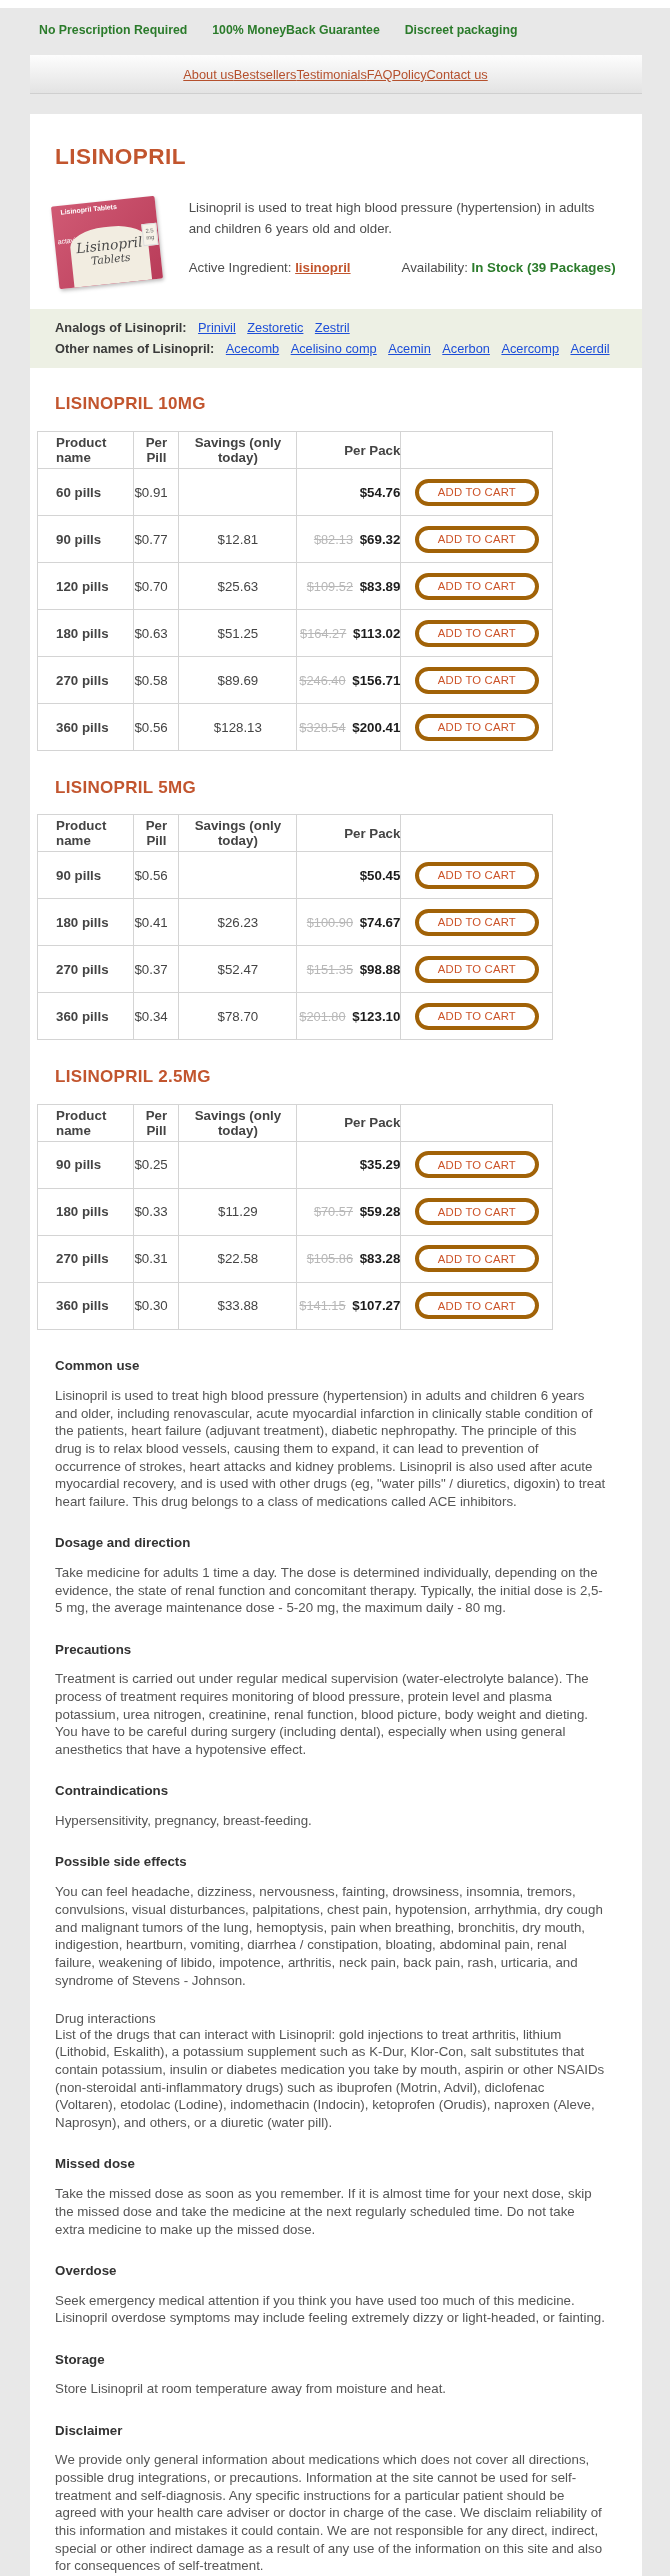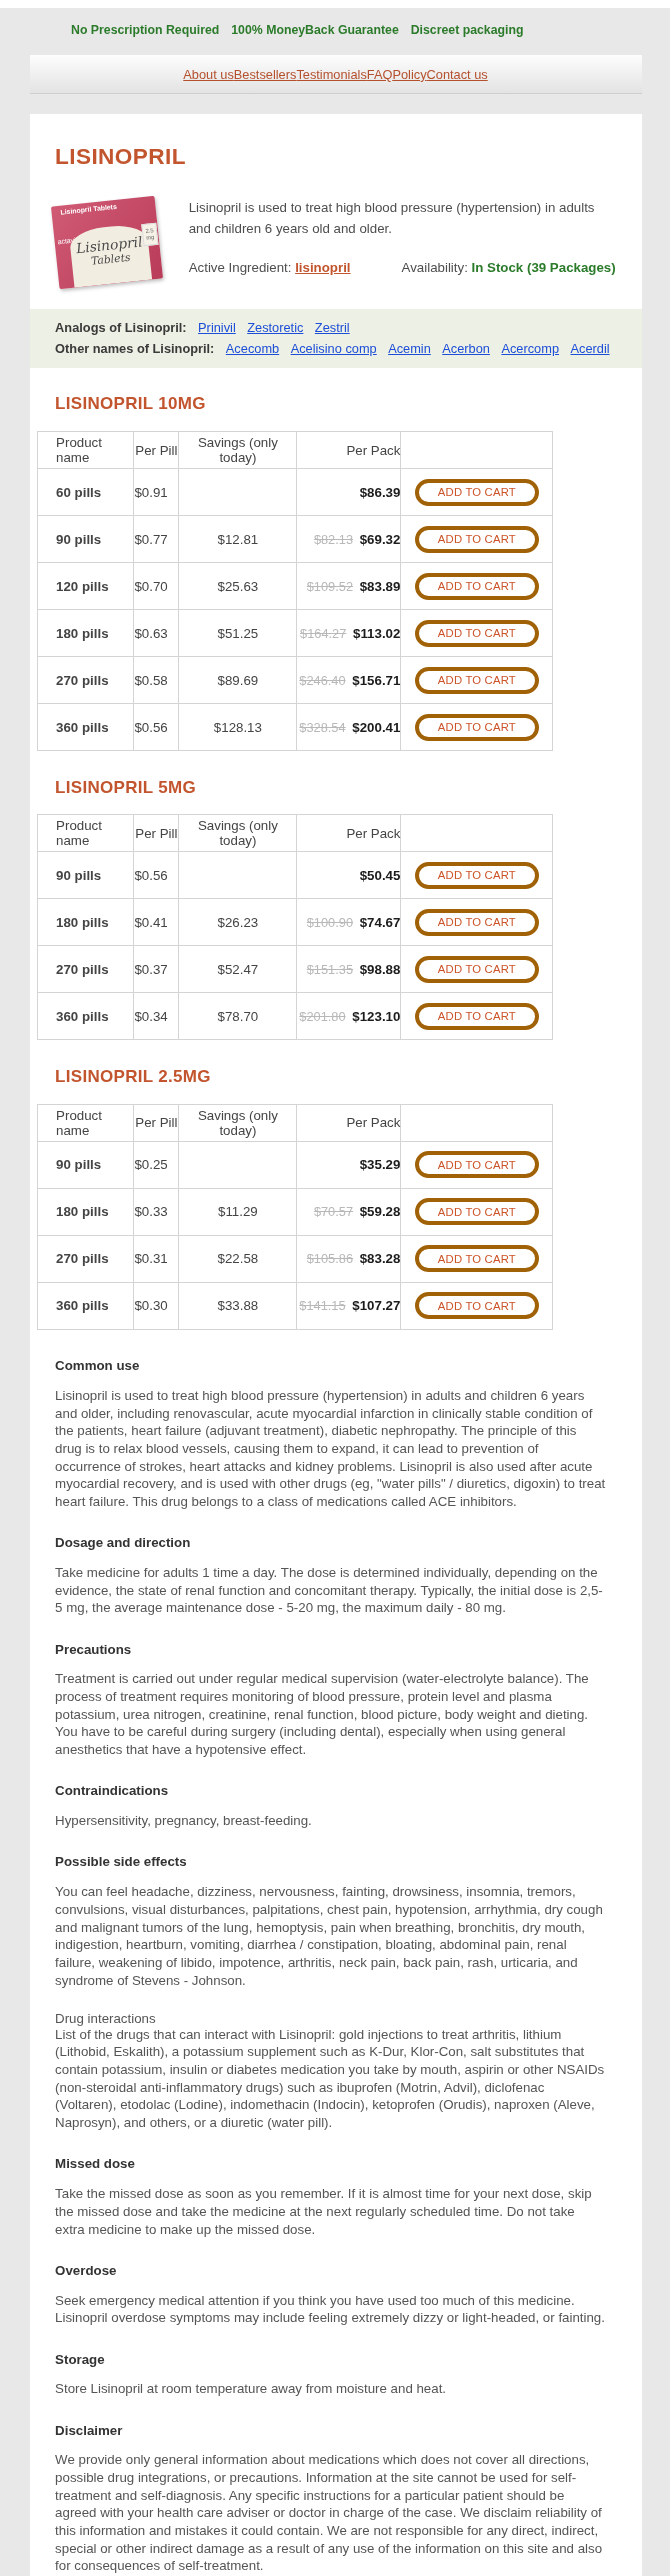--- a/index.html
+++ b/index.html
@@ -2,21 +2,21 @@
 <html><head>
 <meta charset="utf-8">
 <style>
   * { margin:0; padding:0; box-sizing:border-box; }
   html { background:#e8e8e8; }
   body {
     width:671px; min-height:2576px; background:#e8e8e8;
     font-family:"Liberation Sans", sans-serif;
   }
   .top-white { height:7.9px; background:#ffffff; }
-  .topbar { padding:14.8px 0 9.8px 39px; display:flex; gap:12px;margin-left:32px; }
+  .topbar { padding:14.8px 0 9.8px 39px; display:flex; gap:25px; }
   .topbar-item { color:#2b7b2b; font-weight:bold; font-size:12.3px; }
   .navbar {
     margin:8.9px 0 0 29.5px; width:612px; height:39px;
     background:linear-gradient(#fdfdfd,#e3e3e3);
     border-bottom:1px solid #cfcfcf;
     display:flex; align-items:center; justify-content:center; padding:0 45px;
   }
   .nav-link { color:#b5502d; font-size:12.8px; text-decoration:underline; cursor:pointer; white-space:nowrap; }
   .card { margin:19.7px 0 0 29.5px; width:612px; background:#ffffff; padding:17.7px 0 29.5px; }
   .page-title { color:#c2552e; font-size:22.6px; font-weight:bold; padding:11.8px 0 0 25.6px; letter-spacing:0.4px; }
@@ -38,21 +38,21 @@
   .ingredient-row { margin-top:17.7px; display:flex; gap:51px; font-size:13.3px; }
   .ing-label, .avail-label { color:#4e4e4e; }
   .ing-link { color:#c2552e; font-weight:bold; text-decoration:underline; cursor:pointer; }
   .avail-value { color:#2b7b2b; font-weight:bold; }
   .analog-band { margin-top:15.7px; background:#edf0e4; padding:7.9px 9.8px 8.9px 25.6px; font-size:12.8px; line-height:1.65; }
   .analog-label { font-weight:bold; color:#3a3a3a; }
   .analog-link { color:#1d4ed8; text-decoration:underline; margin-left:7.9px; cursor:pointer; }
   .block-title { color:#c2552e; font-size:17px; font-weight:bold; padding:26.6px 0 16.7px 25.6px; letter-spacing:0.3px; }
   .price-table { border-collapse:collapse; margin-left:7.9px; background:#fff; }
   .price-table th, .price-table td { border:1px solid #d4d4d4; font-size:13.3px; color:#444; }
-  .price-table th { height:37px; font-weight:normal; }
+  .price-table th { height:37px; font-weight:bold; }
   .price-table td { height:47px; }
   .h-name, .c-name { width:96px; text-align:left; padding-left:17.7px; }
   .c-name { font-weight:bold; color:#222; }
   .h-pill, .c-pill { width:45px; color:#555; }
   .h-save, .c-save { width:118px; text-align:center; color:#555; }
   .h-pack, .c-pack { width:104px; text-align:right; }
   .h-btn,  .c-btn  { width:152px; text-align:center; border-left:1px solid #d4d4d4; }
   .old-price { color:#b8b8b8; text-decoration:line-through; margin-right:3px; font-size:12.8px; }
   .old-price:empty { display:none; }
   .new-price { font-weight:bold; color:#1c1c1c; }
@@ -168,21 +168,21 @@
           </tr>
         </thead>
         <tbody>
 
             <tr class="price-row">
               <td class="c-name">60 pills</td>
               <td class="c-pill">$0.91</td>
               <td class="c-save"></td>
               <td class="c-pack">
                 
-                <span class="new-price">$86.39</span>
+                <span class="new-price">$54.76</span>
               </td>
               <td class="c-btn">
                 <button class="add-btn">ADD TO CART</button>
               </td>
             </tr>
 
             <tr class="price-row">
               <td class="c-name">90 pills</td>
               <td class="c-pill">$0.77</td>
               <td class="c-save">$12.81</td>

